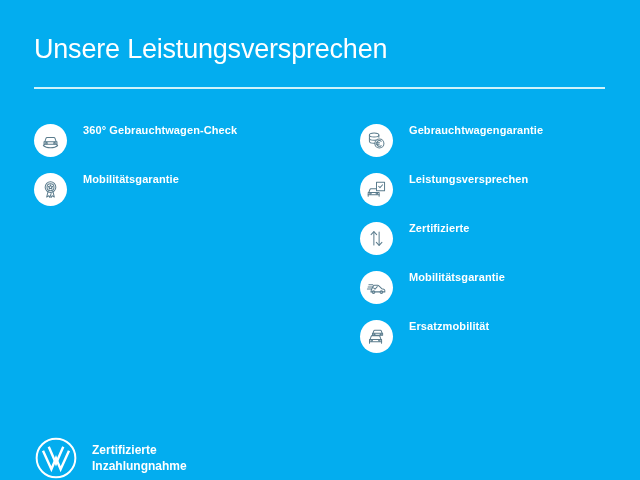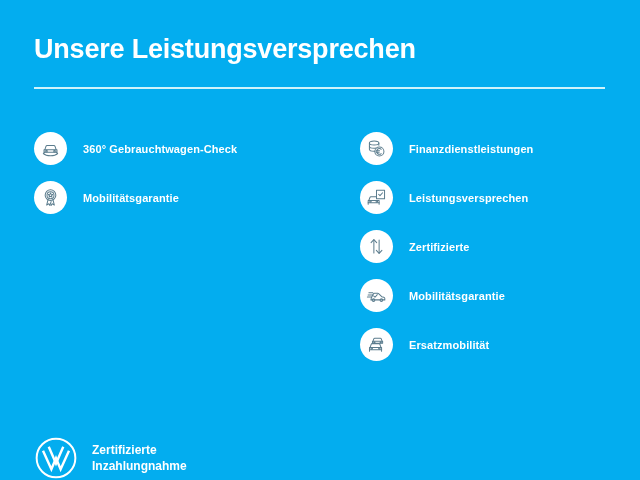--- a/index.html
+++ b/index.html
@@ -23,21 +23,21 @@
     background: #03ADEF;
     box-sizing: border-box;
   }
 
   
   .page-title {
     position: absolute;
     left: 34px;
     top: 33px;
     font-size: 27px;
-    font-weight: bold;
+    font-weight: normal;
     letter-spacing: -0.2px;
     line-height: 32px;
     color: #ffffff;
     white-space: nowrap;
   }
 
   .title-divider {
     position: absolute;
     left: 34px;
     top: 87px;
@@ -59,21 +59,21 @@
     top: 0;
     width: 300px;
   }
   .benefit-col.left  { left: 34px; }
   .benefit-col.right { left: 360px; }
 
   .benefit-item {
     position: relative;
     height: 49px;
     display: flex;
-    align-items: center;
+    align-items: flex-start;
   }
 
   .benefit-icon {
     width: 33px;
     height: 33px;
     min-width: 33px;
     border-radius: 50%;
     background: #ffffff;
     display: flex;
     align-items: center;
@@ -178,21 +178,21 @@
             <ellipse cx="9.3" cy="5.8" rx="5.4" ry="2.3"></ellipse>
             <path d="M3.9 5.8 L3.9 9.3 C3.9 10.6 6.3 11.6 9.3 11.6 C10.1 11.6 10.9 11.5 11.6 11.4"></path>
             <path d="M3.9 9.3 L3.9 12.8 C3.9 14.1 6.3 15.1 9.3 15.1 C9.6 15.1 9.9 15.1 10.2 15.1"></path>
             <path d="M14.7 5.8 L14.7 8.2"></path>
             <circle cx="15.3" cy="15.4" r="5.2"></circle>
             <path d="M17.4 12.9 C16.9 12.4 16.2 12.1 15.4 12.1 C13.6 12.1 12.4 13.6 12.4 15.4 C12.4 17.2 13.6 18.7 15.4 18.7 C16.2 18.7 16.9 18.4 17.4 17.9"></path>
             <path d="M11.7 14.5 L15.4 14.5"></path>
             <path d="M11.7 16.2 L15.0 16.2"></path>
           </svg>
         </span>
-        <span class="benefit-label">Finanzdienstleistungen</span>
+        <span class="benefit-label">Gebrauchtwagengarantie</span>
       </div>
 
       <div class="benefit-item">
         <span class="benefit-icon">
           <svg viewBox="0 0 24 24">
             <path d="M3.2 15.4 L4.5 12.0 C4.7 11.5 5.1 11.2 5.6 11.2 L11.3 11.2"></path>
             <path d="M2.5 15.4 L15.0 15.4 L15.0 18.0 L2.5 18.0 Z"></path>
             <circle cx="5.1" cy="16.7" r="0.85"></circle>
             <circle cx="12.4" cy="16.7" r="0.85"></circle>
             <path d="M2.5 18.0 L2.5 19.7"></path>

